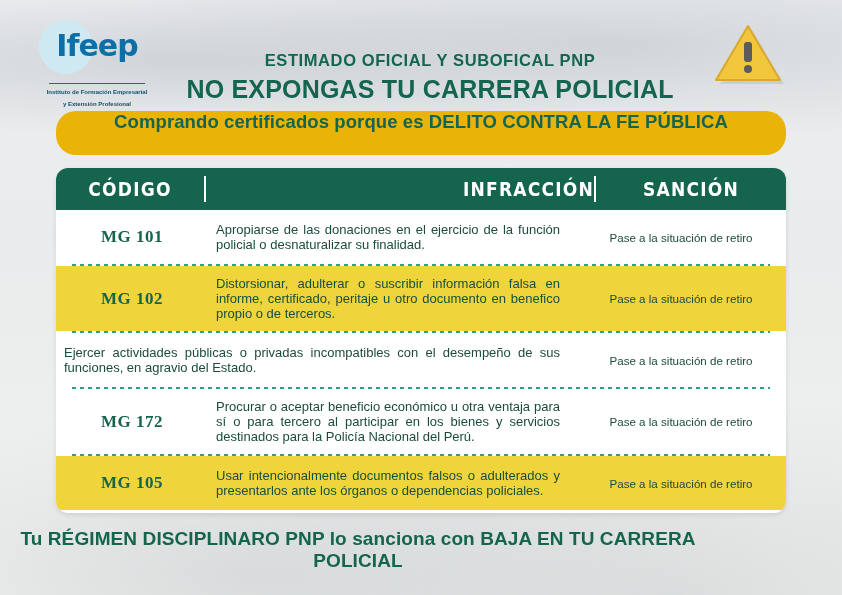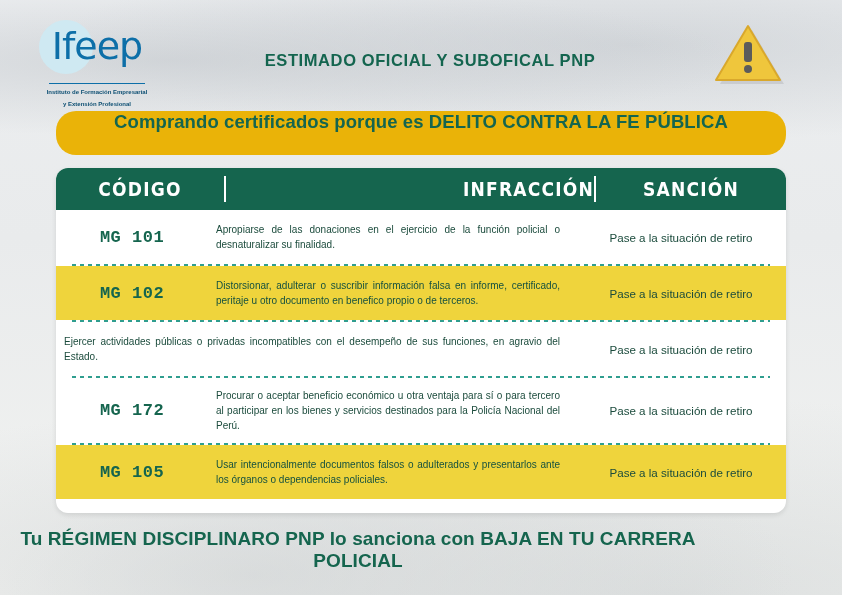--- a/index.html
+++ b/index.html
@@ -63,22 +63,22 @@
     height: 54px;
     border-radius: 50%;
     background: #cfe9f2;
   }
   .logo-text {
     position: absolute;
     left: 0;
     top: 4px;
     width: 124px;
     font-family: "DejaVu Sans", sans-serif;
-    font-size: 38px;
-    font-weight: 400;
+    font-size: 30px;
+    font-weight: 700;
     letter-spacing: -1px;
     color: #0d6fa8;
     line-height: 48px;
   }
   .logo-sub {
     margin-top: 4px;
     font-size: 6px;
     line-height: 8px;
     font-weight: 700;
     color: #0d4f73;
@@ -160,21 +160,21 @@
     align-items: center;
     color: #ffffff;
   }
   .th {
     font-size: 19px;
     font-weight: 700;
     letter-spacing: 1.2px;
     text-align: center;
     font-family: "DejaVu Sans Condensed", "Liberation Sans", sans-serif;
   }
-  .th-code { width: 168px; }
+  .th-code { width: 148px; }
   .th-inf  { flex: 1; text-align: right; }
   .th-san  { width: 190px; }
   .th-sep {
     width: 2px;
     height: 26px;
     background: #ffffff;
   }
 
   .row {
     display: flex;
@@ -183,25 +183,25 @@
     position: relative;
   }
   .row.alt { background: #efd43c; }
   .row .cell-code {
     width: 152px;
     text-align: center;
     font-size: 17px;
     font-weight: 700;
     color: #15654e;
     letter-spacing: 0.5px;
-    font-family: Liberation Mono, monospace;
+    font-family: Liberation Serif, serif;
   }
   .row .cell-inf {
     flex: 1;
-    font-size: 10px;
+    font-size: 13px;
     line-height: 15px;
     color: #1b4b3c;
     text-align: justify;
     padding: 10px 16px 10px 8px;
   }
   .row.alt .cell-inf { color: #14503f; }
   .row .cell-san {
     width: 190px;
     text-align: center;
     font-size: 11.6px;
@@ -243,20 +243,21 @@
       <div class="logo-circle"></div>
       <div class="logo-text">Ifeep</div>
     </div>
     <div class="logo-rule"></div>
     <div class="logo-sub">Instituto de Formación Empresarial</div>
     <div class="logo-sub">y Extensión Profesional</div>
   </div>
 
   <div class="head-titles">
     <div class="head-line1">ESTIMADO OFICIAL Y SUBOFICAL PNP</div>
+    <div class="head-line2">NO EXPONGAS TU CARRERA POLICIAL</div>
   </div>
 
   <div class="warn-icon">
     <svg width="72" height="66" viewBox="0 0 72 66">
       <polygon points="38,8 70,62 6,62" fill="#b9bcc0" opacity="0.55"></polygon>
       <polygon points="34,4 66,58 2,58" fill="#efc63c" stroke="#d9a82c" stroke-width="2" stroke-linejoin="round"></polygon>
       <rect x="30" y="20" width="8" height="20" rx="3" fill="#5b5b5b"></rect>
       <circle cx="34" cy="47" r="4" fill="#5b5b5b"></circle>
     </svg>
   </div>

